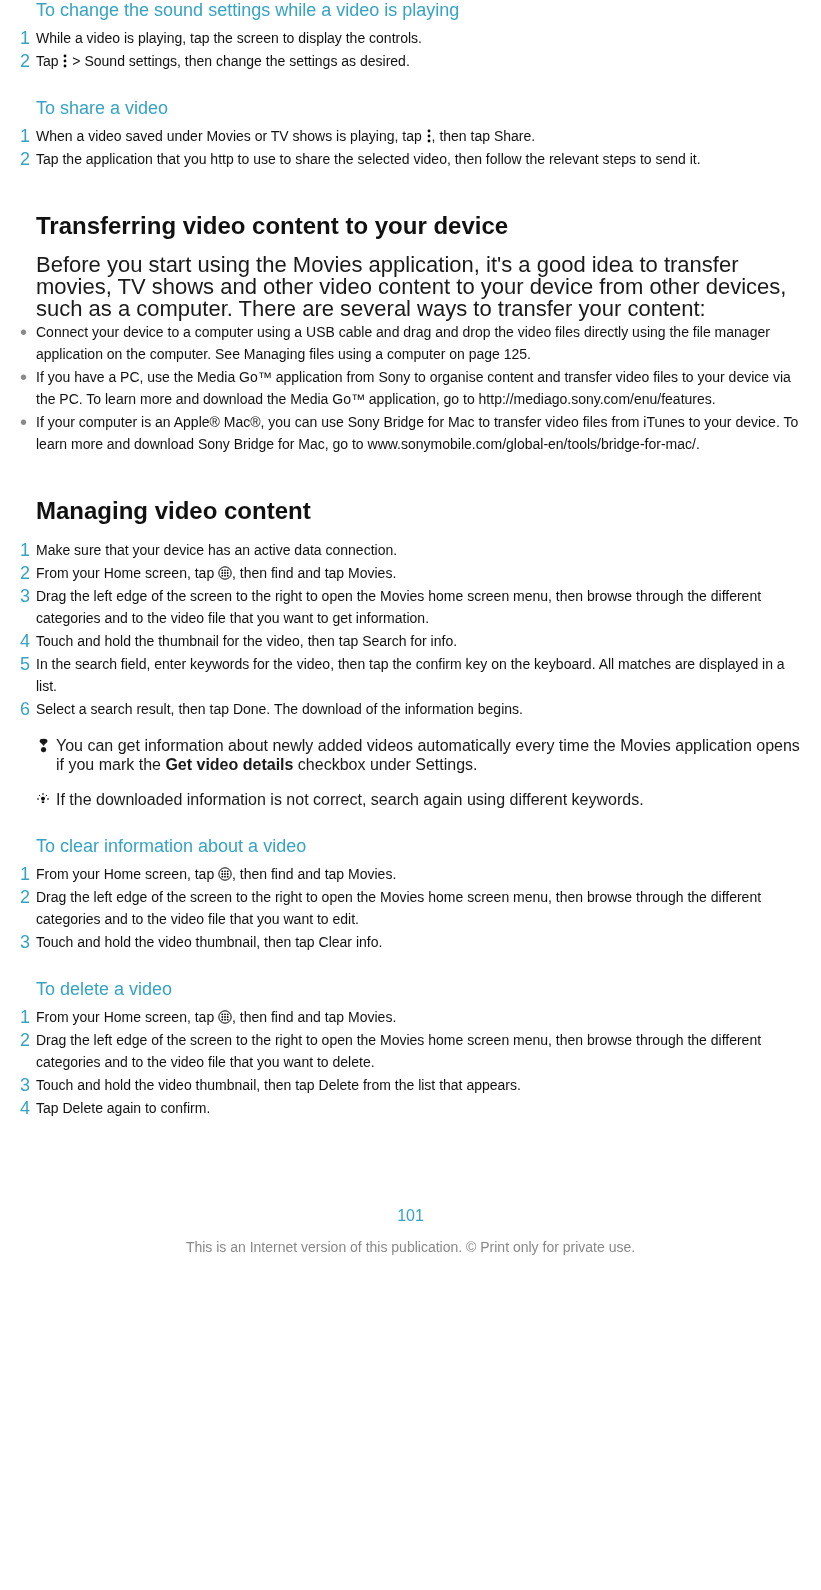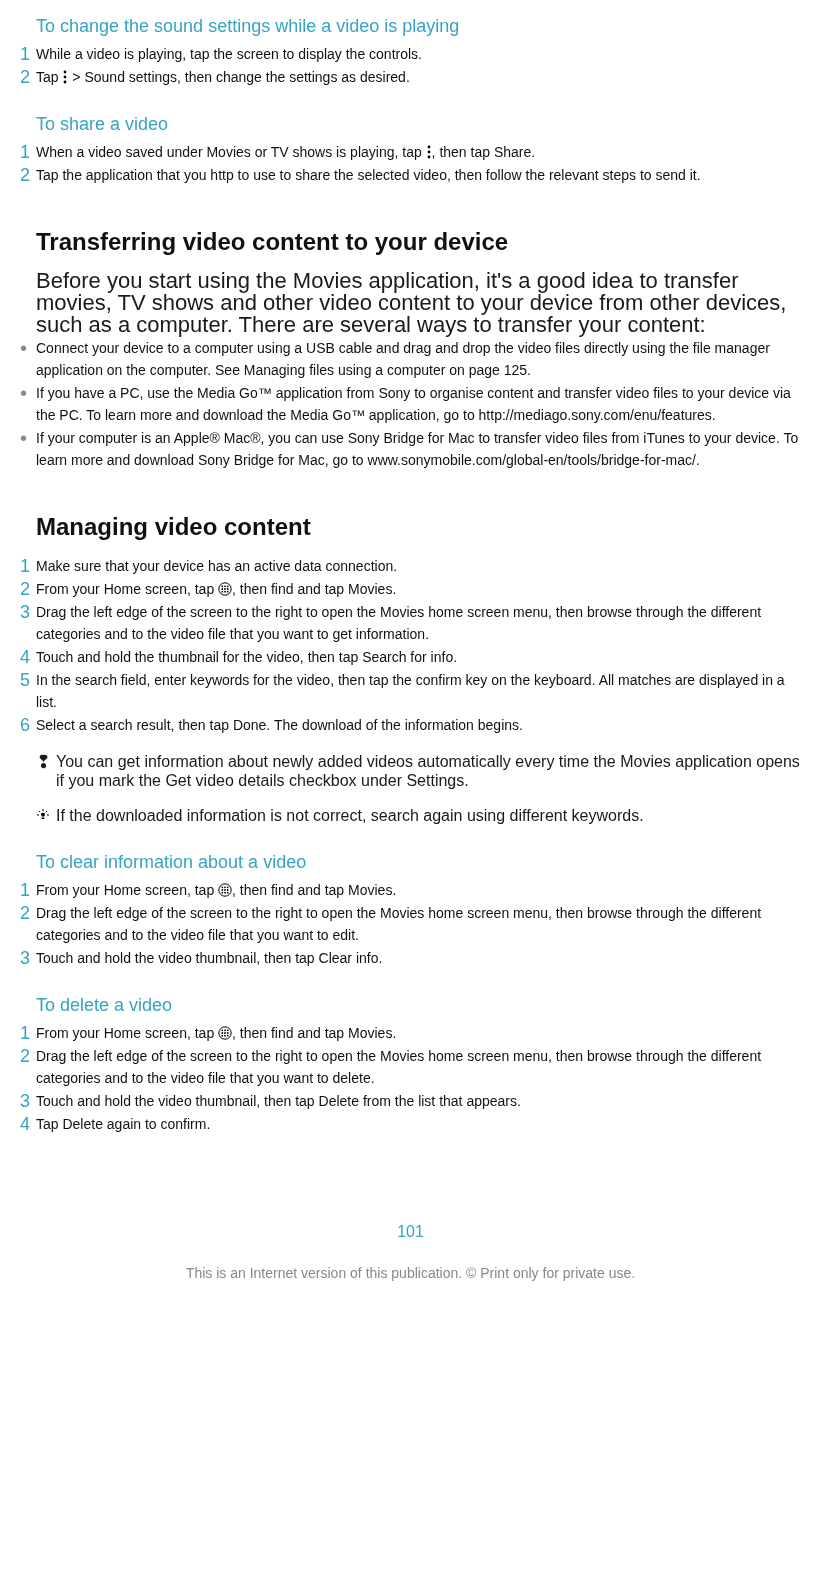--- a/index.html
+++ b/index.html
@@ -4,21 +4,21 @@
 <style>
   html, body {
     margin: 0;
     padding: 0;
     background: #fff;
     font-family: Arial, Helvetica, sans-serif;
     color: #1a1a1a;
     width: 821px;
   }
   .page {
-    padding: 16px 20px 30px 20px;
+    padding: 0 20px 30px 20px;
   }
   .sub-h {
     color: #36a3c3;
     font-size: 18px;
     margin: 18px 0 6px 16px;
   }
   .sub-h.first { margin-top: 0; }
   .gap-top { margin-top: 26px; }
   .big-h {
     font-size: 24px;
@@ -59,32 +59,32 @@
     line-height: 22px;
     margin: 0 0 0 16px;
   }
   .info-row { display: flex; margin: 16px 0 0 16px; }
   .info-icon {
     width: 20px; flex: none;
     font-size: 18px; line-height: 20px;
     text-align: left;
   }
   .info-body { flex: 1; font-size: 16px; line-height: 19px; }
-  .info-body .b { font-weight: 400; }
+  .info-body .b { font-weight: 700; }
   .page-num {
     text-align: center;
     color: #36a3c3;
     font-size: 16px;
     margin-top: 88px;
   }
   .footer-line {
     text-align: center;
     color: #888;
     font-size: 14px;
-    margin-top: 24px;
+    margin-top: 14px;
   }
   svg.ico { vertical-align: -2px; }
 </style>
 </head>
 <body>
 
 <div class="page">
 
   <div class="sub-h first">To change the sound settings while a video is playing</div>
   <div class="step-row">

